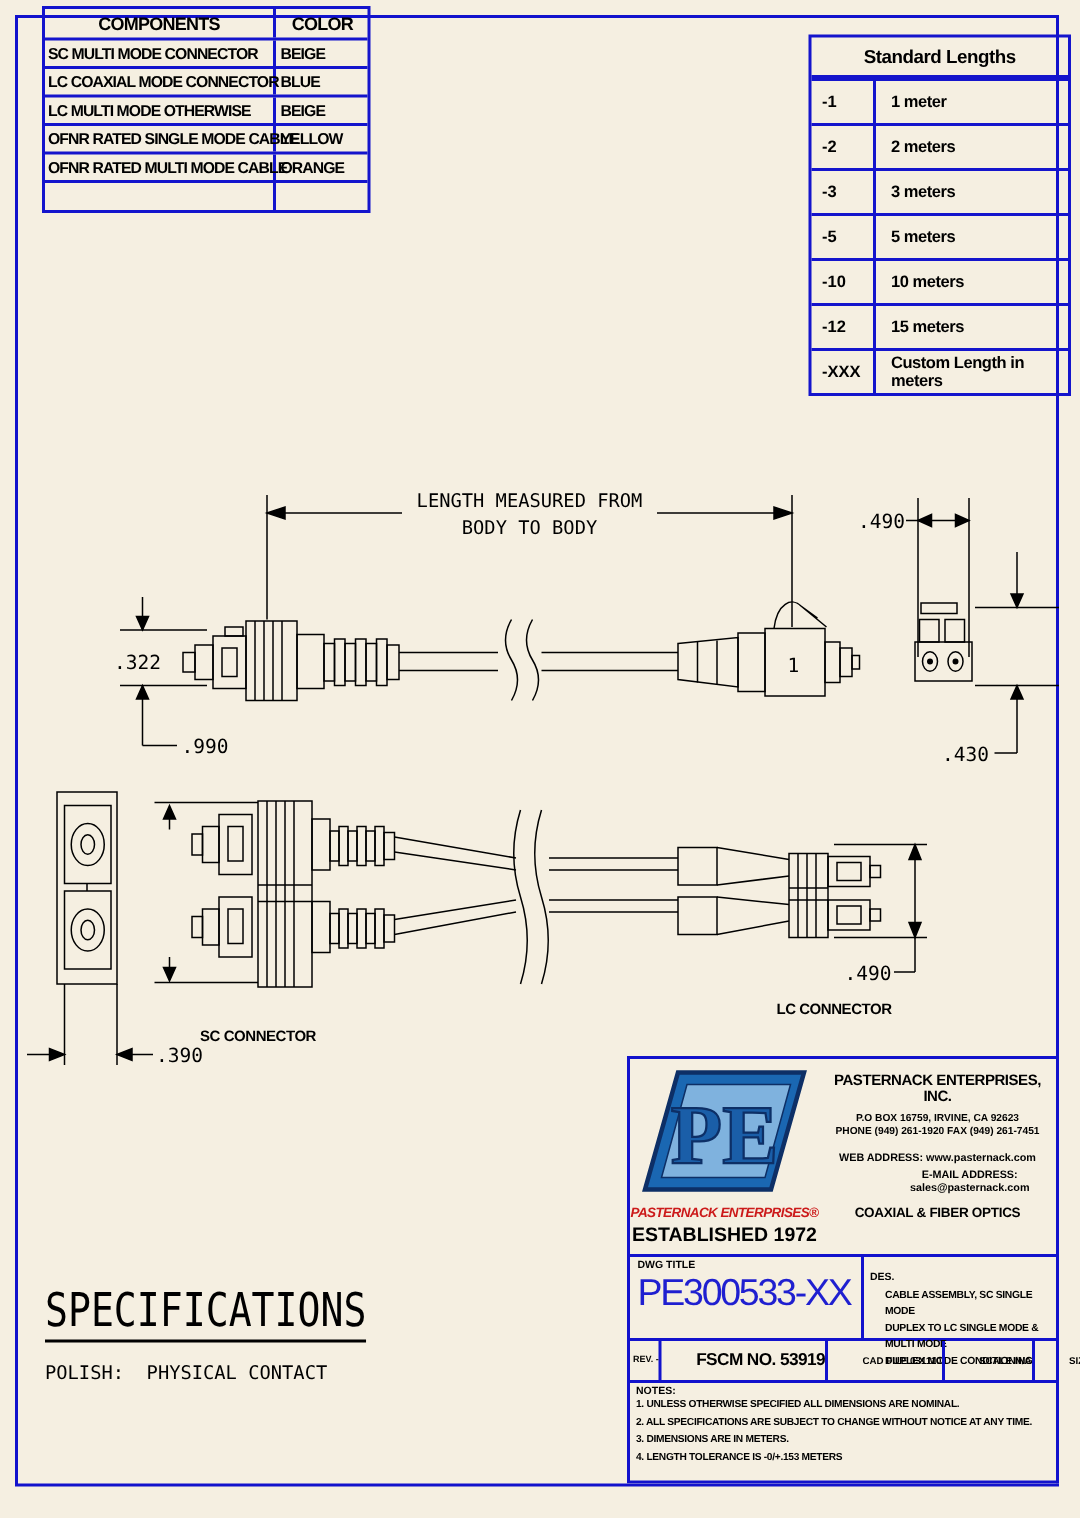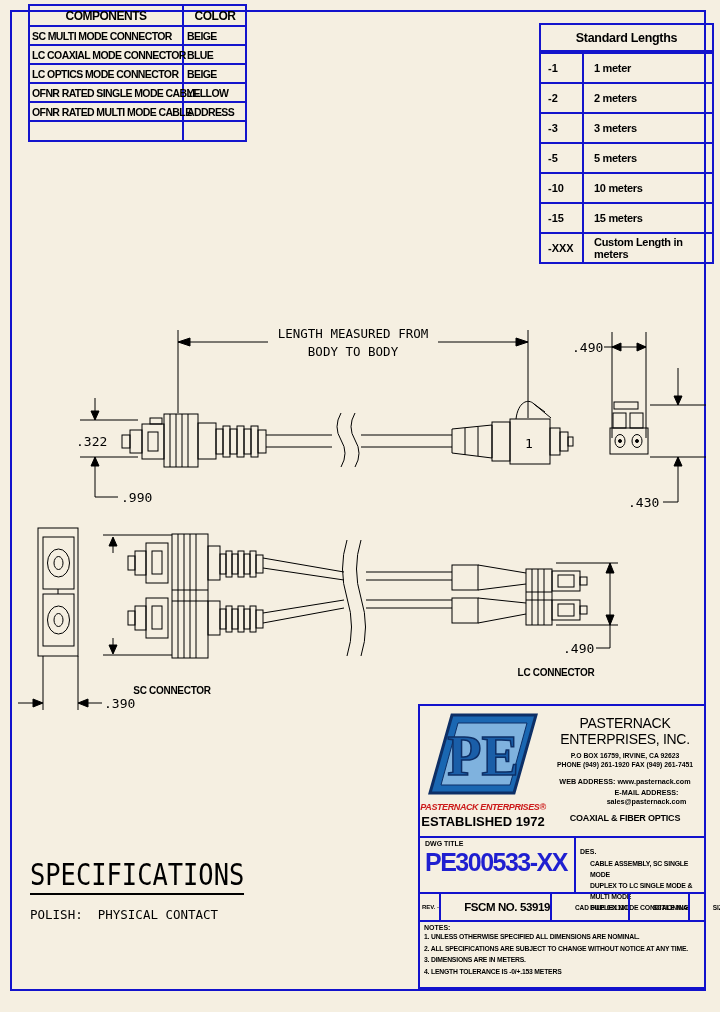--- a/index.html
+++ b/index.html
@@ -46,30 +46,30 @@
 
   
   .tblock{left:418px;top:704px;width:288px;height:285px;border:2px solid #1212cc;
           box-sizing:border-box;background:#f5efe1;}
   .tb-company{height:130px;border-bottom:2px solid #1212cc;display:flex;}
   .tb-logo{width:126px;text-align:center;padding-top:7px;}
   .brand{color:#cc1a1a;font-style:italic;font-weight:bold;font-size:9px;letter-spacing:-0.4px;
          margin-top:1px;white-space:nowrap;}
   .estab{font-size:13px;font-weight:bold;margin-top:2px;}
   .tb-info{flex:1;text-align:center;padding-top:9px;}
-  .tb-name{font-weight:normal;font-size:14px;letter-spacing:-0.3px;}
+  .tb-name{font-weight:bold;font-size:10px;letter-spacing:-0.3px;}
   .tb-addr{font-weight:bold;font-size:6.8px;margin-top:5px;}
   .tb-addr2{font-weight:bold;font-size:6.8px;margin-top:2px;}
   .tb-web{font-weight:bold;font-size:7.2px;margin-top:9px;}
   .tb-email{font-weight:bold;font-size:7.2px;margin-top:2px;margin-left:43px;}
   .tb-div{font-weight:bold;font-size:9px;margin-top:7px;letter-spacing:-0.2px;}
   .tb-title-row{height:54px;border-bottom:2px solid #1212cc;display:flex;}
   .tb-dwg{width:156px;border-right:2px solid #1212cc;padding:2px 0 0 5px;box-sizing:border-box;}
   .tb-dwg-label{font-size:7px;font-weight:bold;}
-  .tb-dwg-num{font-size:25px;font-weight:bold;color:#1f1fd0;letter-spacing:-1.5px;margin-top:1px;}
+  .tb-dwg-num{font-size:25px;font-weight:normal;color:#1f1fd0;letter-spacing:-1.5px;margin-top:1px;}
   .tb-des{flex:1;padding:2px 0 0 4px;}
   .tb-des-label{font-size:7px;font-weight:bold;display:inline-block;}
   .tb-des-lines{font-size:6.9px;font-weight:bold;line-height:11px;padding-left:10px;letter-spacing:-0.2px;}
   .tb-inforow{height:26px;border-bottom:2px solid #1212cc;display:flex;align-items:stretch;gap:23px;}
   .tb-cell{border-right:2px solid #1212cc;display:flex;align-items:center;justify-content:center;
            font-size:6.5px;font-weight:bold;white-space:nowrap;}
   .tb-cell:last-child{border-right:none;}
   .c-rev{width:25px;justify-content:flex-start;padding-left:2px;font-size:6px;}
   .c-fscm{width:95px;font-size:11.5px;letter-spacing:-0.4px;}
   .c-cad{width:90px;}
@@ -92,30 +92,30 @@
   </div>
   <div class="comp-row">
     <div class="comp-c1 cell">SC MULTI MODE CONNECTOR</div>
     <div class="comp-c2 cell">BEIGE</div>
   </div>
   <div class="comp-row">
     <div class="comp-c1 cell">LC COAXIAL MODE CONNECTOR</div>
     <div class="comp-c2 cell">BLUE</div>
   </div>
   <div class="comp-row">
-    <div class="comp-c1 cell">LC OPTICS MODE CONNECTOR</div>
+    <div class="comp-c1 cell">LC MULTI MODE OTHERWISE</div>
     <div class="comp-c2 cell">BEIGE</div>
   </div>
   <div class="comp-row">
     <div class="comp-c1 cell">OFNR RATED SINGLE MODE CABLE</div>
     <div class="comp-c2 cell">YELLOW</div>
   </div>
   <div class="comp-row">
     <div class="comp-c1 cell">OFNR RATED MULTI MODE CABLE</div>
-    <div class="comp-c2 cell">ADDRESS</div>
+    <div class="comp-c2 cell">ORANGE</div>
   </div>
   <div class="comp-row">
     <div class="comp-c1 comp-empty"></div>
     <div class="comp-c2 comp-empty"></div>
   </div>
 </div>
 
 <div class="abs len-table">
   <div class="len-hdr">Standard Lengths</div>
   <div class="len-row">
@@ -132,21 +132,21 @@
   </div>
   <div class="len-row">
     <div class="len-c1">-5</div>
     <div class="len-c2">5 meters</div>
   </div>
   <div class="len-row">
     <div class="len-c1">-10</div>
     <div class="len-c2">10 meters</div>
   </div>
   <div class="len-row">
-    <div class="len-c1">-15</div>
+    <div class="len-c1">-12</div>
     <div class="len-c2">15 meters</div>
   </div>
   <div class="len-row">
     <div class="len-c1">-XXX</div>
     <div class="len-c2">Custom Length in meters</div>
   </div>
 </div>
 
 <svg class="abs draw" width="720" height="1012" viewBox="0 0 720 1012">
   <g stroke="#000" stroke-width="1" fill="none">

